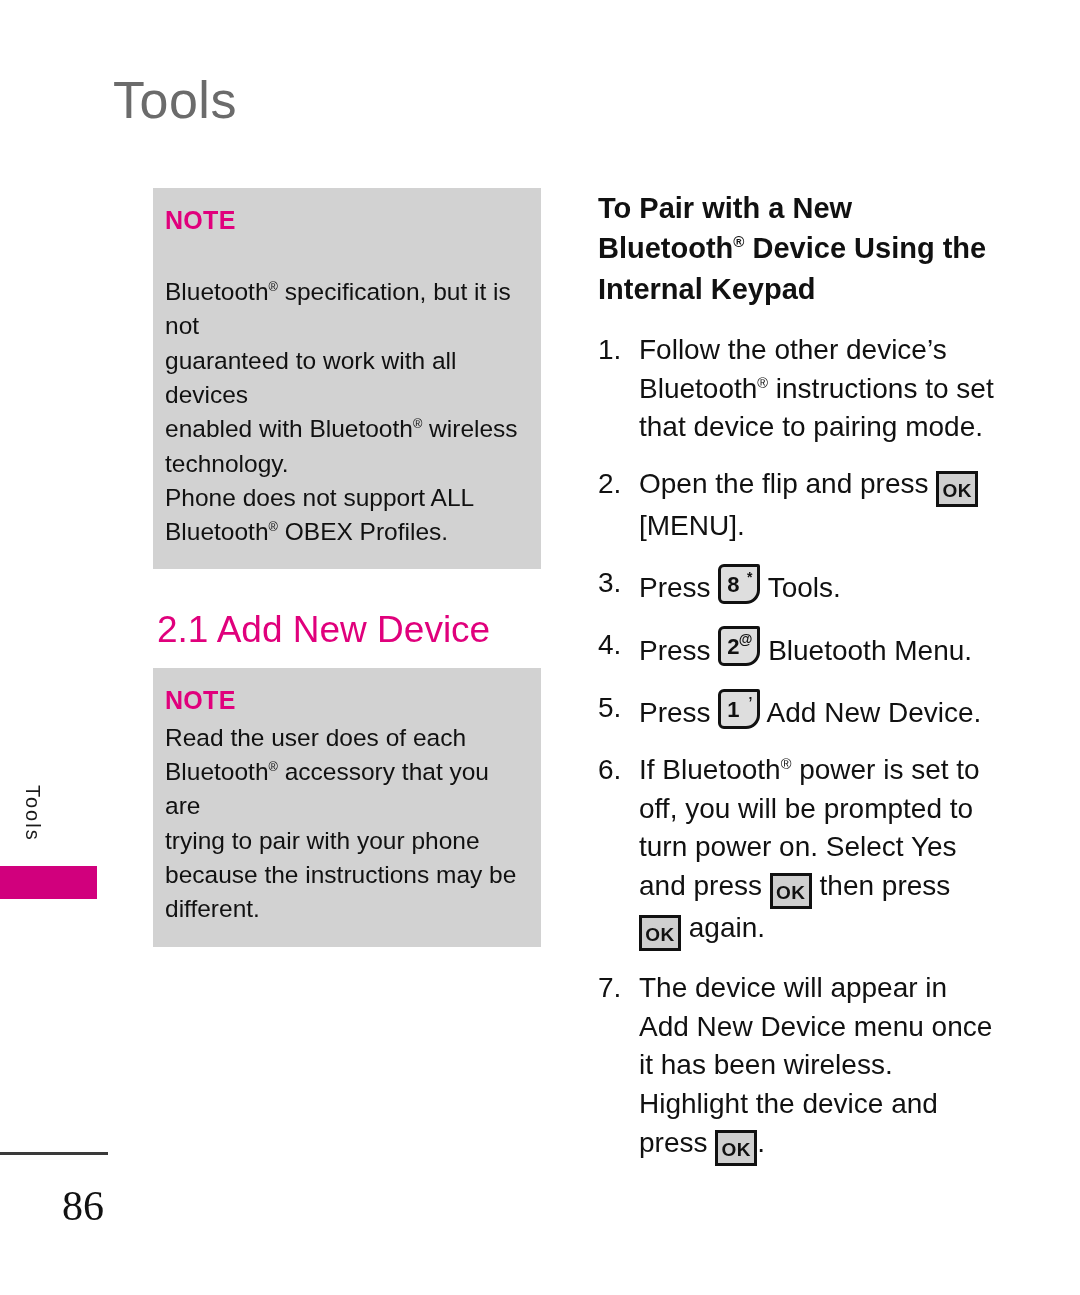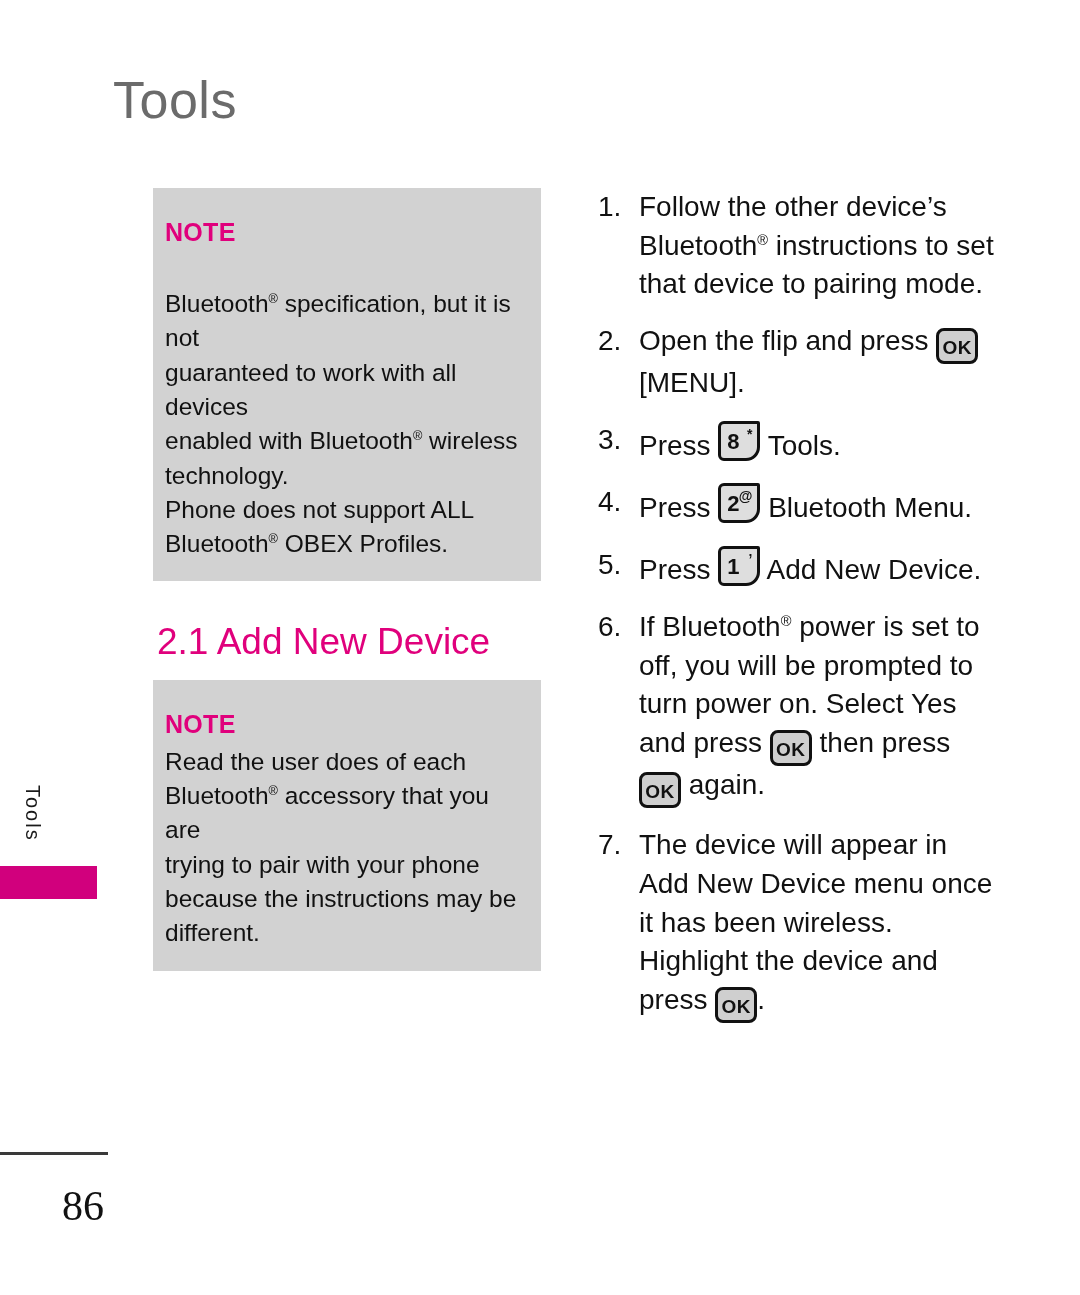--- a/index.html
+++ b/index.html
@@ -78,21 +78,21 @@
   .col-right {
     position: absolute;
     left: 598px;
     top: 188px;
     width: 400px;
   }
 
   
   .note-box {
     background: #d2d2d2;
-    padding: 30px 14px 20px 12px;
+    padding: 18px 14px 20px 12px;
     box-sizing: border-box;
     width: 388px;
   }
   .note-label {
     color: #e0007c;
     font-weight: bold;
     font-size: 25px;
     line-height: 1.15;
     margin-bottom: 6px;
     letter-spacing: 0.3px;
@@ -159,21 +159,21 @@
     display: inline-block;
     vertical-align: -0.22em;
     position: relative;
   }
 
   
   .key-ok {
     width: 42px;
     height: 36px;
     border: 3px solid #111111;
-    border-radius: 8px;
+    border-radius: 0;
     background: #cfcfcf;
     font-size: 19px;
     font-weight: bold;
     text-align: center;
     line-height: 34px;
     letter-spacing: 0.5px;
     box-sizing: border-box;
     color: #111111;
   }
 
@@ -238,20 +238,21 @@
       <span>trying to pair with your phone</span><br>
       <span>because the instructions may be</span><br>
       <span>different.</span>
     </div>
   </div>
 
 </div>
 
 <div class="col-right">
 
+  <div class="sub-heading">To Pair with a New Bluetooth<sup class="reg">®</sup> Device Using the Internal Keypad</div>
 
   <ol class="steps">
 
     <li class="step">
       <span class="step-num">1.</span>
       <span>Follow the other device’s Bluetooth<sup class="reg">®</sup> instructions to set that device to pairing mode.</span>
     </li>
 
     <li class="step">
       <span class="step-num">2.</span>

